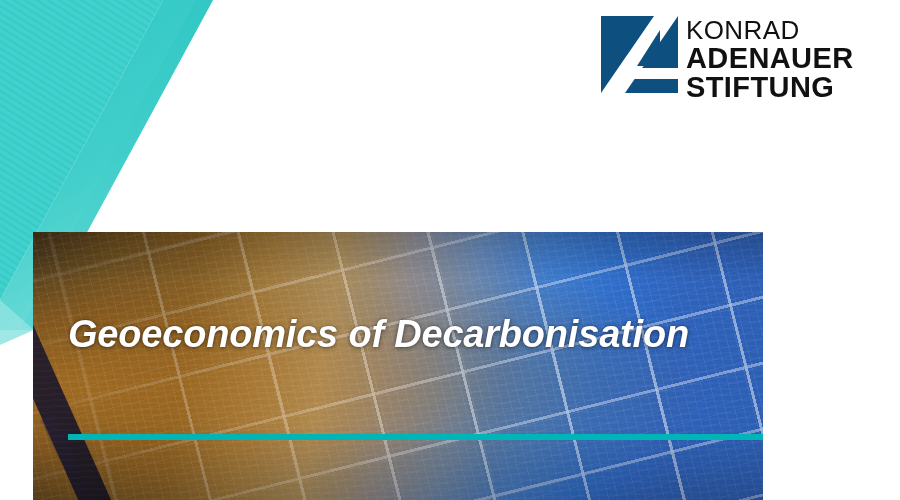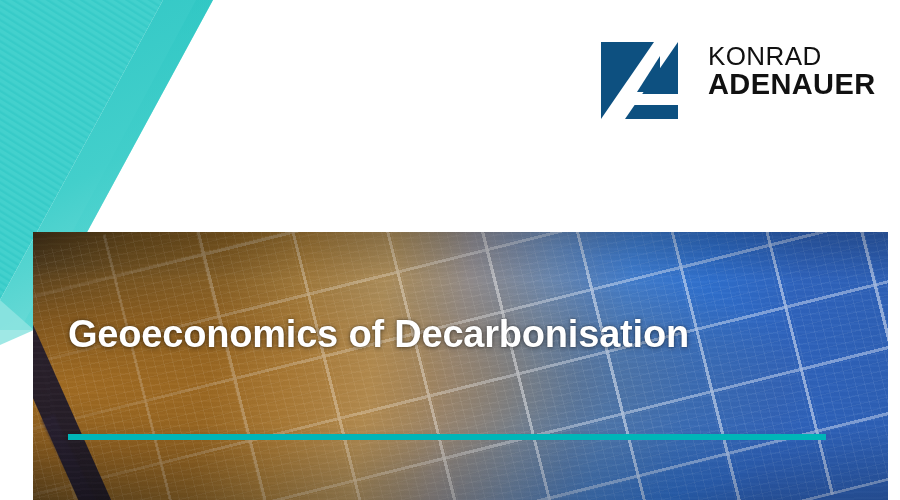--- a/index.html
+++ b/index.html
@@ -38,22 +38,21 @@
     height: 345px;
   }
 
   
   .logo-block {
     position: absolute;
     left: 601px;
     top: 16px;
     display: flex;
     align-items: flex-start;
-    gap: 30px;
-    margin-top: 26px;
+    gap: 8px;
   }
   .logo-mark {
     width: 77px;
     height: 77px;
     flex: 0 0 auto;
   }
   .logo-mark svg {
     display: block;
     width: 77px;
     height: 77px;
@@ -81,23 +80,24 @@
   .logo-line-3 {
     font-size: 29px;
     font-weight: 700;
   }
 
   
   .hero-card {
     position: absolute;
     left: 33px;
     top: 232px;
-    width: 855px;
+    width: 730px;
     height: 268px;
     overflow: hidden;
+    font-style: italic;
   }
 
   
   .photo-base {
     position: absolute;
     inset: 0;
     background:
       linear-gradient(100deg,
         #3a2a12 0%,
         #6b4a18 11%,
@@ -304,20 +304,21 @@
 
         <rect x="28" y="52" width="49" height="11" fill="#ffffff"></rect>
 
         <polygon points="59,14 59,50 36,50" fill="#0d5080"></polygon>
       </svg>
     </div>
 
     <div class="logo-words">
       <span class="logo-line-1">KONRAD</span>
       <span class="logo-line-2">ADENAUER</span>
+      <span class="logo-line-3">STIFTUNG</span>
     </div>
 
   </div>
 
   <div class="hero-card">
 
     <div class="photo-base"></div>
     <div class="photo-warmglow"></div>
     <div class="photo-cells"></div>
     <div class="photo-modules"></div>

